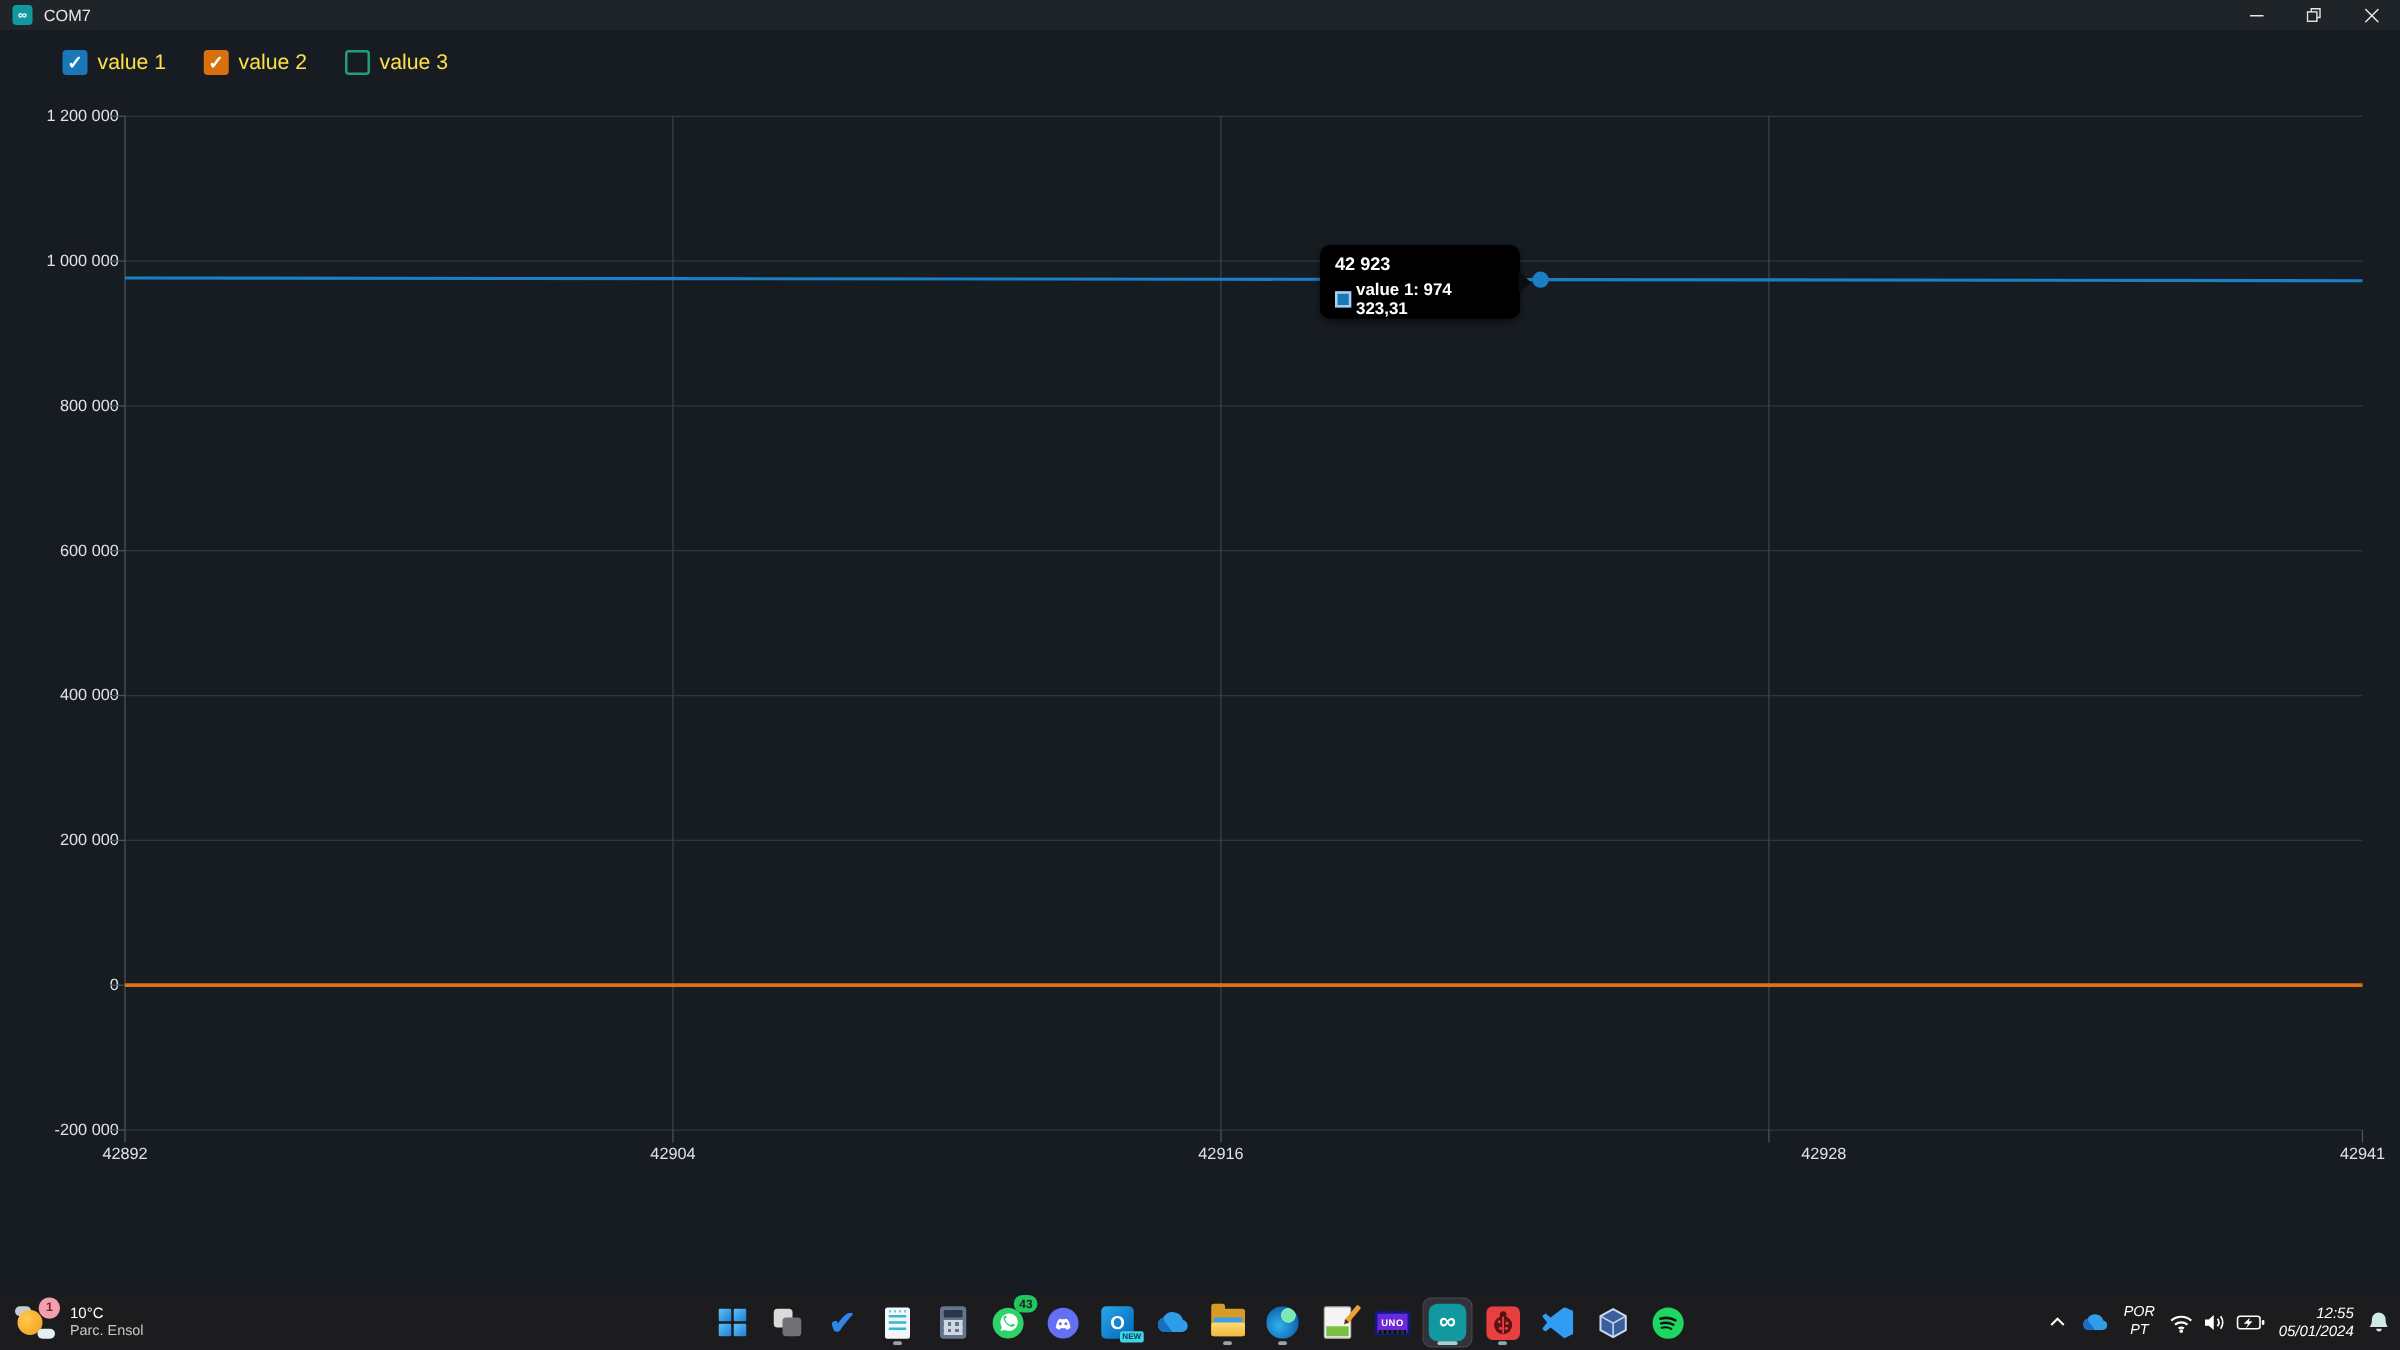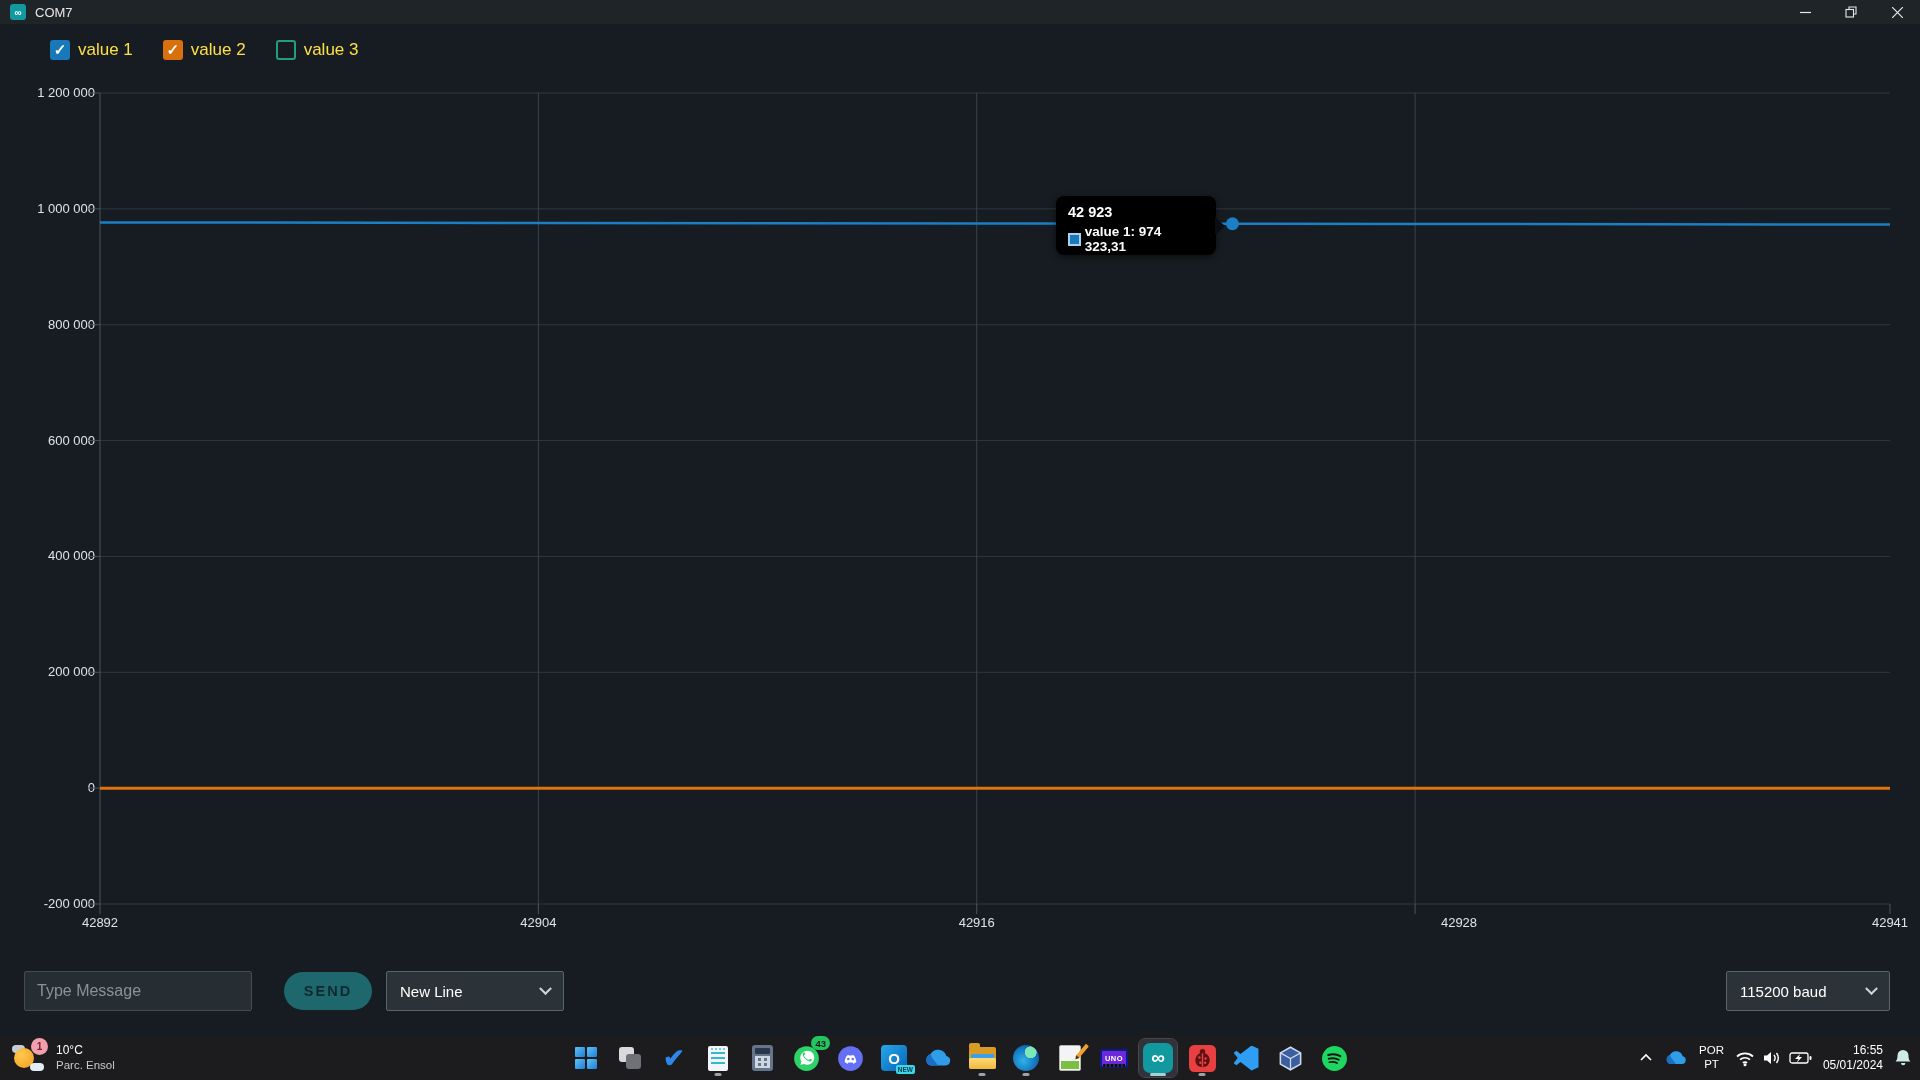--- a/index.html
+++ b/index.html
@@ -158,21 +158,21 @@
   .uno-label { color:#fff; font-size:7.5px; font-weight:bold; letter-spacing:.5px; }
   .uno::after { content:""; position:absolute; left:1px; right:1px; bottom:-1px; height:3px;
     background:repeating-linear-gradient(90deg,#0c0c14 0 2px,#2a2a3a 2px 4px); }
   .ide-sq { width:30px; height:30px; border-radius:7px; background:#12999f; color:#fff;
     display:flex; align-items:center; justify-content:center; font-size:19px; font-weight:bold; }
   .vscode { width:25px; height:25px; background:#2f9df4;
     clip-path:polygon(72% 0,100% 13%,100% 87%,72% 100%,28% 66%,12% 79%,0 71%,17% 50%,0 29%,12% 21%,28% 34%); }
 
   
   .tb-right { position:absolute; right:8px; top:0; bottom:0; display:flex;
-    align-items:center; gap:11px; }
+    align-items:center; gap:11px;font-style:italic; }
   .lang { color:#fff; font-size:11.5px; line-height:1.2; text-align:center; }
   .clock { color:#fff; font-size:12px; line-height:1.25; text-align:right; }
   .tray-icons { display:flex; align-items:center; gap:7px; }
 </style>
 </head>
 <body>
 
 <div class="screen">
 
   <div class="titlebar">
@@ -263,32 +263,20 @@
 
   <div class="tooltip">
     <div class="tt-title">42 923</div>
     <div class="tt-row">
       <span class="tt-swatch" id="ttSwatch" style="background: rgb(24, 120, 184);"></span>
       <span>value 1: 974 323,31</span>
     </div>
     <span class="tt-arrow"></span>
   </div>
 
-  <div class="bottom-bar">
-    <input class="msg-input" placeholder="Type Message" style="">
-    <button class="send-btn">SEND</button>
-    <div class="select sel-line">
-      <span>New Line</span>
-      <span class="chev"></span>
-    </div>
-    <div class="select sel-baud">
-      <span>115200 baud</span>
-      <span class="chev"></span>
-    </div>
-  </div>
 
   <div class="taskbar">
     <div class="tb-left">
       <div class="weather-icon">
         <span class="cloud1"></span>
           <span class="sun"></span>
           <span class="cloud2"></span>
         <span class="w-badge">1</span>
       </div>
       <div class="w-text">
@@ -443,21 +431,21 @@
             <path d="M2 5.5v5h3l4 3.5v-12L5 5.5z" fill="#fff"></path>
             <path d="M12 5a5 5 0 0 1 0 6M14.5 3a8.5 8.5 0 0 1 0 10" stroke="#fff" fill="none" stroke-width="1.4"></path>
           </svg>
         <svg width="23" height="14">
             <rect x="1" y="2" width="18" height="10" rx="2" stroke="#fff" fill="none" stroke-width="1.3"></rect>
             <rect x="20.5" y="5" width="2" height="4" rx="1" fill="#fff"></rect>
             <path d="M11 3l-5 5h3.5l-2 4 5.5-6h-3z" fill="#fff"></path>
           </svg>
       </div>
       <div class="clock">
-        <div>16:55</div>
+        <div>12:55</div>
         <div>05/01/2024</div>
       </div>
       <svg width="18" height="20" viewBox="0 0 18 20">
           <path d="M9 2a5.5 5.5 0 0 1 5.5 5.5c0 4 1.3 5.3 1.9 6H1.6c.6-.7 1.9-2 1.9-6A5.5 5.5 0 0 1 9 2z" fill="#cfe9e6"></path>
           <path d="M7 15a2.2 2.2 0 0 0 4.4 0z" fill="#cfe9e6"></path>
         </svg>
     </div>
   </div>
 </div>
 

